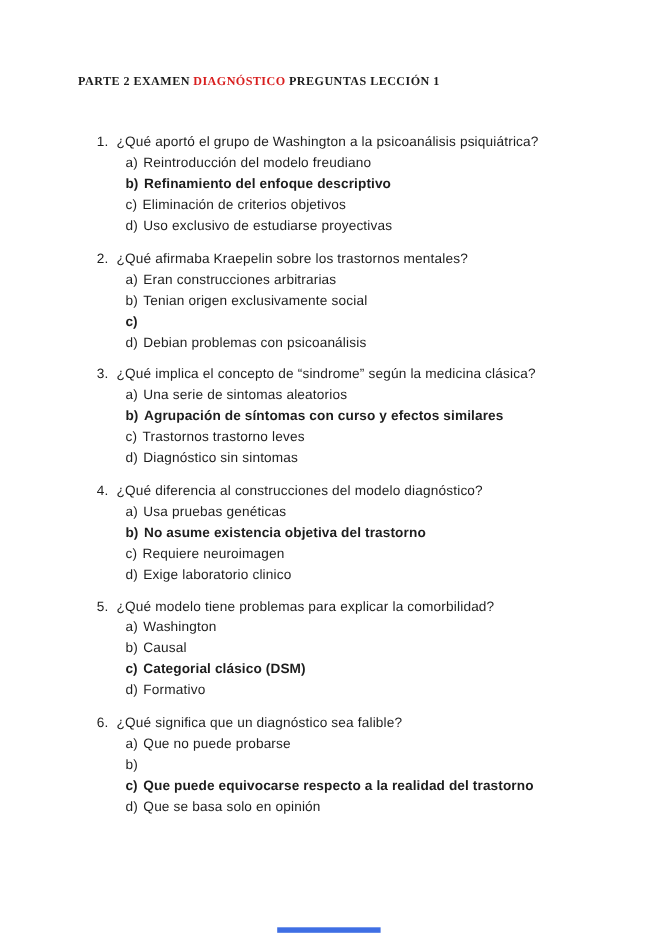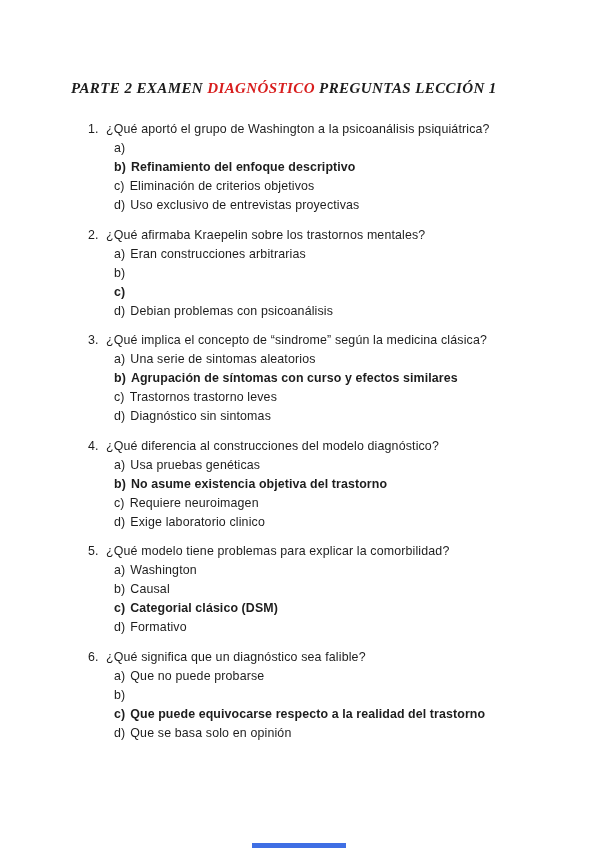--- a/index.html
+++ b/index.html
@@ -13,28 +13,27 @@
   }
   .page {
     width: 600px;
     height: 848px;
     background: #ffffff;
     position: relative;
   }
   .title {
     position: absolute;
     left: 71px;
-    top: 80px;
+    top: 68px;
     font-family: "Liberation Serif", "DejaVu Serif", serif;
     font-weight: 700;
-    font-size: 15px;
+    font-size: 11px;
     letter-spacing: 0.4px;
     color: #1d1d1d;
     white-space: nowrap;
-    font-style: italic;
   }
   .title .red { color: #d81e1e; }
   .questions {
     position: absolute;
     left: 88px;
     top: 120px;
     width: 470px;
     list-style: none;
   }
   .question { margin-bottom: 10.5px; }
@@ -79,52 +78,54 @@
 
   <ol class="questions" id="questions">
   <li class="question">
     <div class="q-line">
       <span class="q-num">1.</span>
       <span class="q-text">¿Qué aportó el grupo de Washington a la psicoanálisis psiquiátrica?</span>
     </div>
     <ul class="options">
   <li class="option">
     <span class="opt-label">a)</span>
+    <span class="opt-text">Reintroducción del modelo freudiano</span>
   </li>
 
   <li class="option bold">
     <span class="opt-label">b)</span>
     <span class="opt-text">Refinamiento del enfoque descriptivo</span>
   </li>
 
   <li class="option">
     <span class="opt-label">c)</span>
     <span class="opt-text">Eliminación de criterios objetivos</span>
   </li>
 
   <li class="option">
     <span class="opt-label">d)</span>
-    <span class="opt-text">Uso exclusivo de entrevistas proyectivas</span>
+    <span class="opt-text">Uso exclusivo de estudiarse proyectivas</span>
   </li>
 </ul>
   </li>
 
   <li class="question">
     <div class="q-line">
       <span class="q-num">2.</span>
       <span class="q-text">¿Qué afirmaba Kraepelin sobre los trastornos mentales?</span>
     </div>
     <ul class="options">
   <li class="option">
     <span class="opt-label">a)</span>
     <span class="opt-text">Eran construcciones arbitrarias</span>
   </li>
 
   <li class="option">
     <span class="opt-label">b)</span>
+    <span class="opt-text">Tenian origen exclusivamente social</span>
   </li>
 
   <li class="option bold">
     <span class="opt-label">c)</span>
   </li>
 
   <li class="option">
     <span class="opt-label">d)</span>
     <span class="opt-text">Debian problemas con psicoanálisis</span>
   </li>

